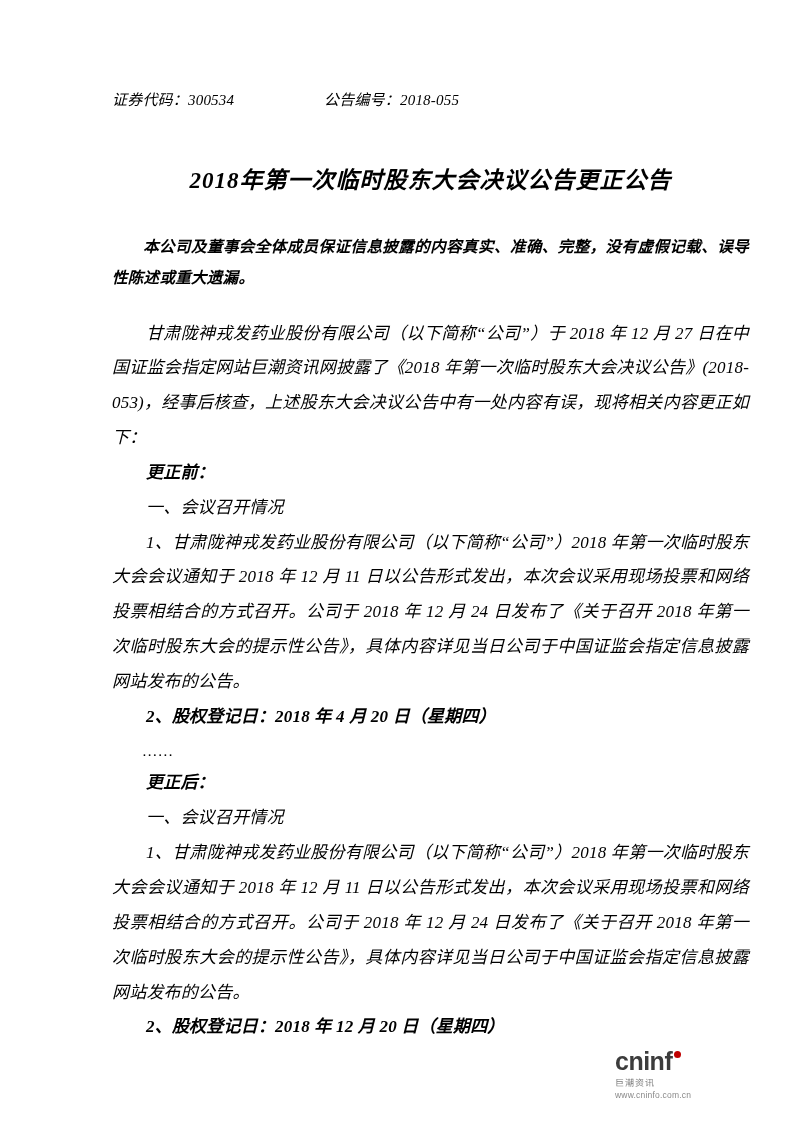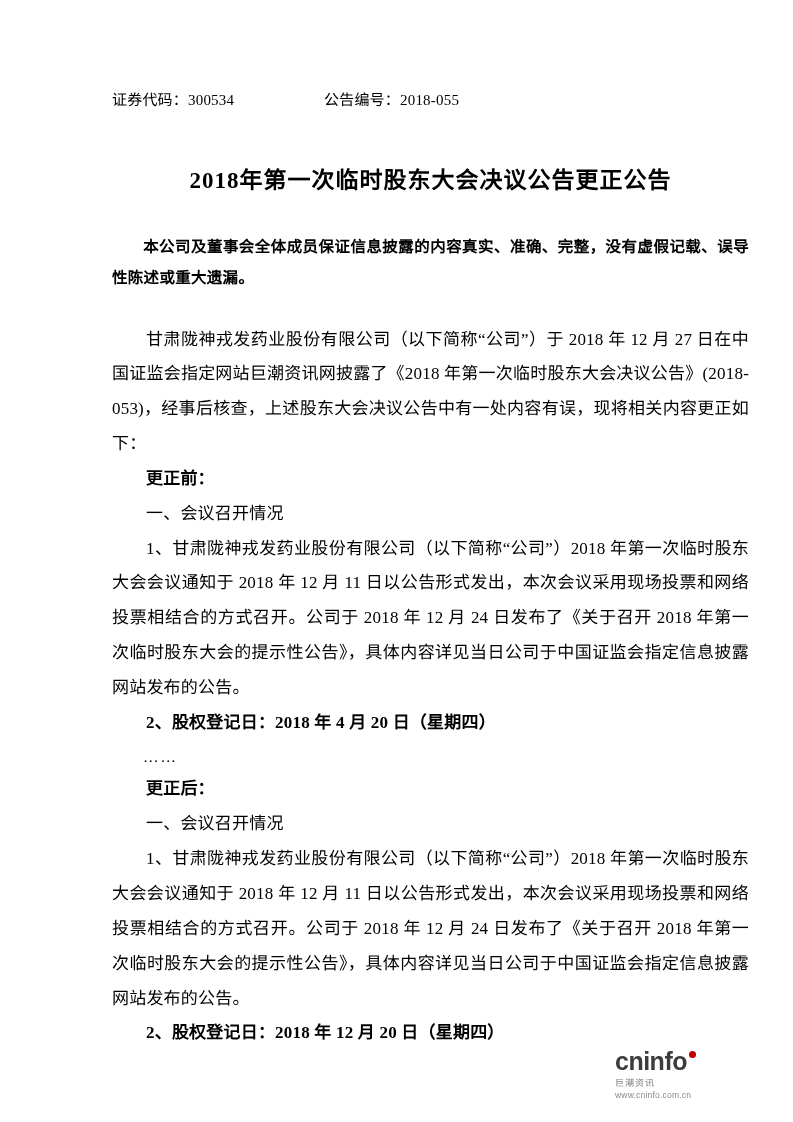--- a/index.html
+++ b/index.html
@@ -15,20 +15,21 @@
     position: relative;
     overflow: hidden;
   }
   .page {
     position: absolute;
     left: 0; top: 0;
     width: 793px;
     height: 1114px;
     box-sizing: border-box;
     padding: 88px 44px 40px 112px;
+    font-style: italic;
   }
   
   .doc-header {
     display: flex;
     justify-content: flex-start;
     font-size: 15px;
     letter-spacing: 0.2px;
     margin-bottom: 52px;
     white-space: nowrap;
   }
@@ -48,21 +49,21 @@
     letter-spacing: 1px;
     line-height: 1.72;
   }
 
   .statement {
     font-weight: bold;
     font-size: 15.5px;
     line-height: 2.0;
     text-align: justify;
     text-justify: inter-ideograph;
-    margin: 22px 0 30px 0;
+    margin: 22px 0 24px 0;
     letter-spacing: 0.3px;
   }
   .statement .indent { display: inline-block; width: 2em; }
 
   p.body {
     font-size: 17px;
     line-height: 2.05;
     text-align: justify;
     text-justify: inter-ideograph;
     margin: 0 0 0 0;
@@ -146,18 +147,18 @@
   <div class="dots">……</div>
 
   <p class="body bold">更正后：</p>
   <p class="body">一、会议召开情况</p>
   <p class="body">1、甘肃陇神戎发药业股份有限公司（以下简称“公司”）2018 年第一次临时股东大会会议通知于 2018 年 12 月 11 日以公告形式发出，本次会议采用现场投票和网络投票相结合的方式召开。公司于 2018 年 12 月 24 日发布了《关于召开 2018 年第一次临时股东大会的提示性公告》，具体内容详见当日公司于中国证监会指定信息披露网站发布的公告。</p>
   <p class="body bold">2、股权登记日：2018 年 12 月 20 日（星期四）</p>
 
 </div>
 
 <div class="footer-logo">
-  <div class="logo-main"><span>cninfo</span><span class="dot"></span></div>
+  <div class="logo-main"><span>cninf</span><span class="dot"></span></div>
   <div class="logo-sub-row">
     <span class="logo-sub">巨潮资讯</span>
   </div>
   <div class="logo-url">www.cninfo.com.cn</div>
 </div>
 
 </body></html>

